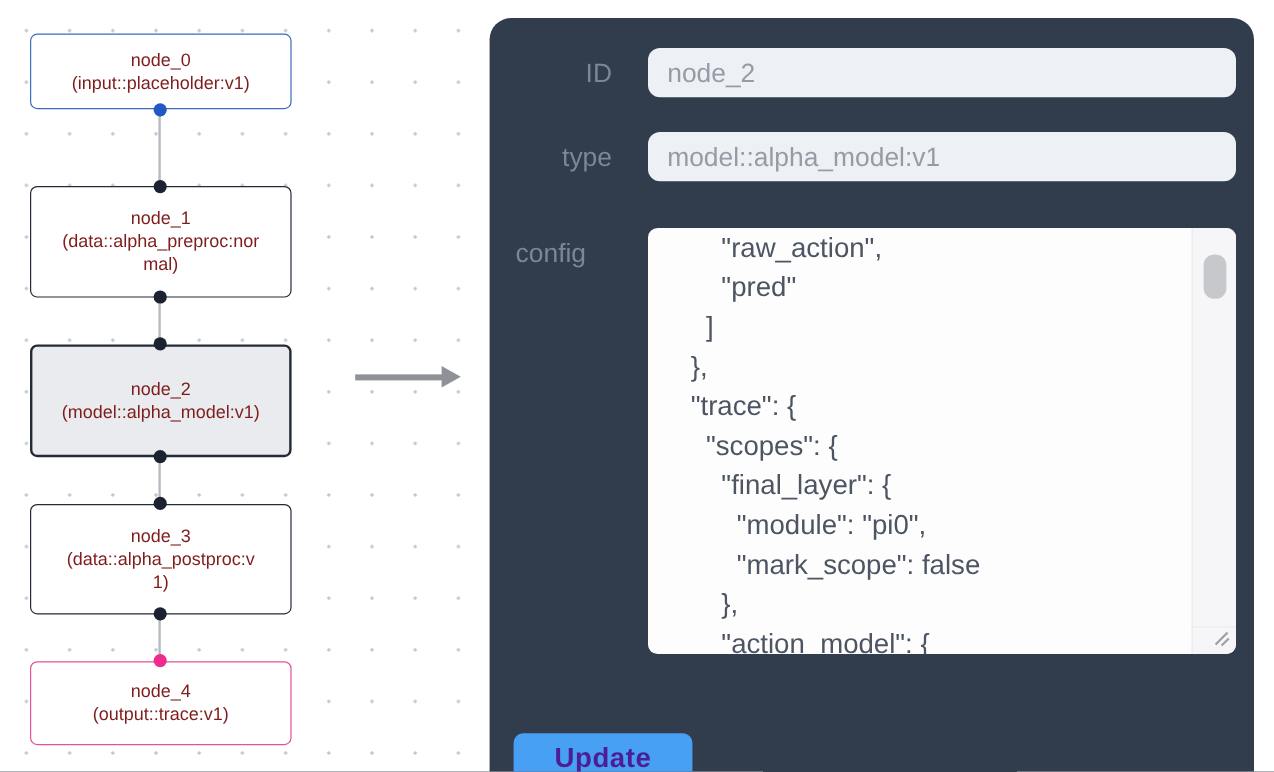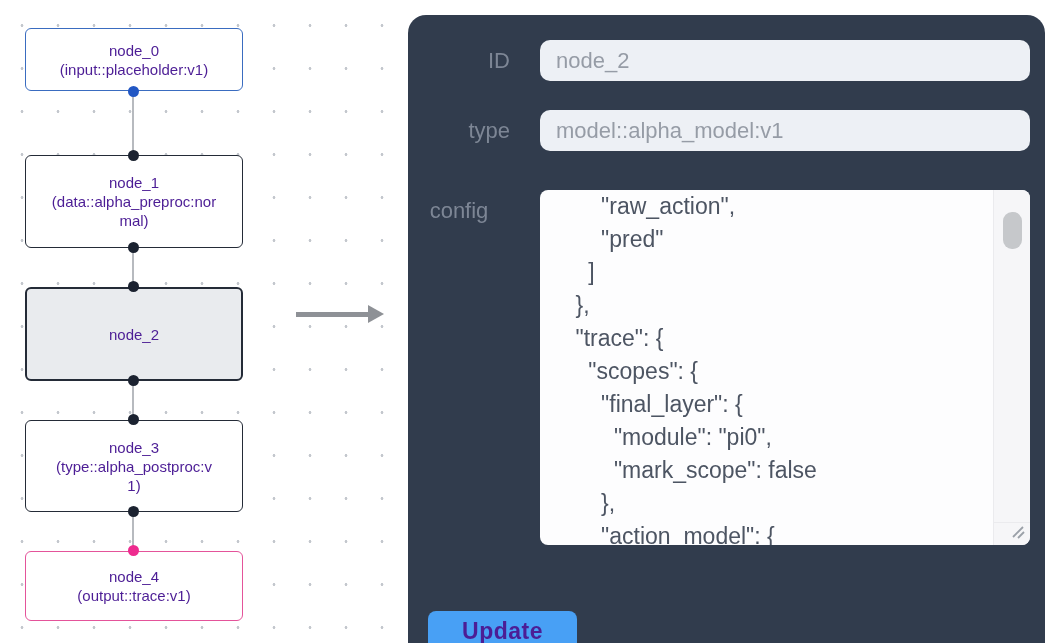--- a/index.html
+++ b/index.html
@@ -14,21 +14,21 @@
   }
 
   
   .node {
     position:absolute; left:25px; width:218px;
     background:#ffffff;
     border:1.5px solid #242b37;
     border-radius:6px;
     display:flex; flex-direction:column; align-items:center; justify-content:center;
     text-align:center;
-    font-size:15px; line-height:19px; color:#4c1d95; font-weight:500;
+    font-size:15px; line-height:19px; color:#7f1d1d; font-weight:500;
     z-index:3;
   }
   .node .sub { max-width:168px; word-break:break-all; }
   .node-0 { top:28px;  height:63px; border-color:#3a6cc0; }
   .node-1 { top:155px; height:93px; }
   .node-2 { top:287px; height:94px; border-width:2px; background:#e9ebee; }
   .node-3 { top:420px; height:92px; }
   .node-4 { top:551px; height:70px; border-color:#e4539a; }
 
   .edge { position:absolute; left:132px; width:2px; background:#b7babf; z-index:1; }
@@ -126,24 +126,25 @@
   <div class="node node-0">
     <div>node_0</div>
     <div class="sub">(input::placeholder:v1)</div>
   </div>
   <div class="node node-1">
     <div>node_1</div>
     <div class="sub">(data::alpha_preproc:normal)</div>
   </div>
   <div class="node node-2">
     <div>node_2</div>
+    <div class="sub">(model::alpha_model:v1)</div>
   </div>
   <div class="node node-3">
     <div>node_3</div>
-    <div class="sub">(type::alpha_postproc:v1)</div>
+    <div class="sub">(data::alpha_postproc:v1)</div>
   </div>
   <div class="node node-4">
     <div>node_4</div>
     <div class="sub">(output::trace:v1)</div>
   </div>
 
   <div class="handle h-n0b"></div>
   <div class="handle h-n1t"></div>
   <div class="handle h-n1b"></div>
   <div class="handle h-n2t"></div>

